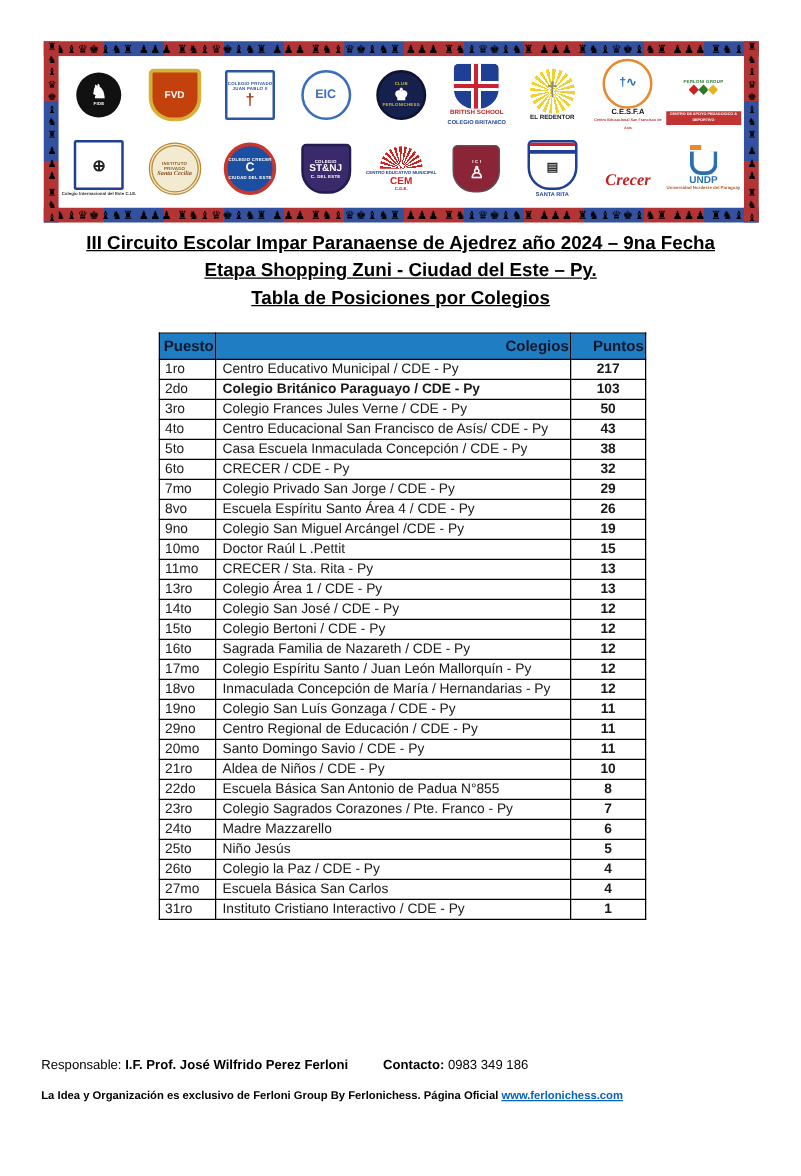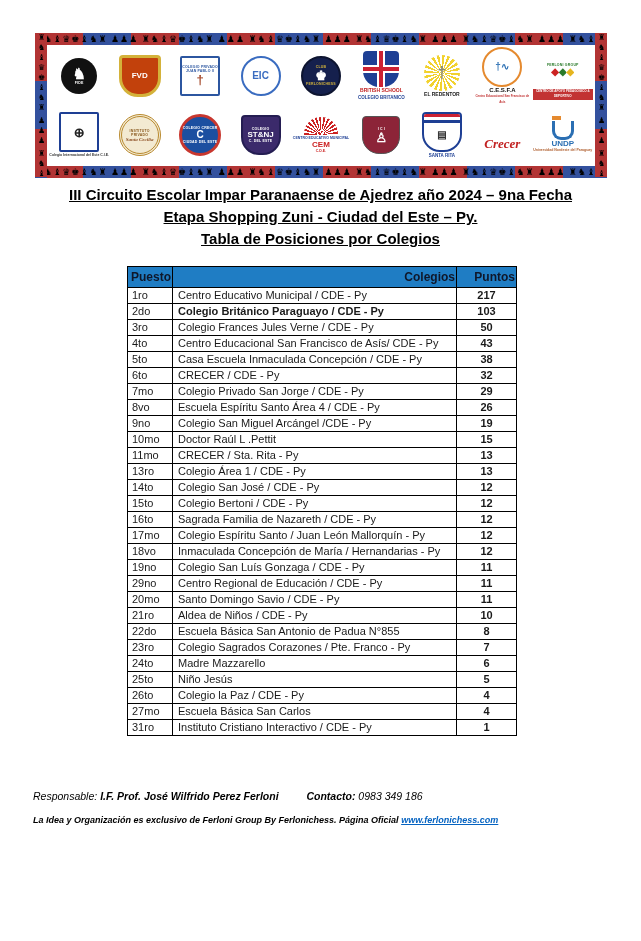--- a/index.html
+++ b/index.html
@@ -60,21 +60,21 @@
   .tbl .col-puntos{width:60px;}
   .tbl .t-title td{background:#171717;color:#fff;font-weight:bold;font-size:12px;text-align:center;height:18px;border-color:#000;}
   .tbl .t-head th{color:#0f172a;font-weight:bold;font-size:12px;text-align:right;height:18px;}
   .tbl tbody td{font-size:11px;height:15px;line-height:15px;padding:0;}
   .tbl td.c-puesto{padding-left:4px;}
   .tbl td.c-colegio{padding-left:5px;}
   .tbl td.c-puntos{text-align:center;font-weight:bold;}
   .tbl tr.row-bold td.c-colegio{font-weight:bold;}
 
   
-  .footer{position:absolute;left:33px;top:790px;width:580px;font-style:italic;}
+  .footer{position:absolute;left:33px;top:846px;width:580px;}
   .f-line1{font-size:10.5px;color:#000;}
   .f-line1 .bold{font-weight:bold;}
   .f-gap{display:inline-block;width:22px;}
   .f-line2{margin-top:13px;font-size:9px;font-weight:bold;color:#000;}
   .f-link{color:#0563c1;text-decoration:underline;cursor:pointer;}
 </style>
 </head>
 <body>
 
 <div class="page">

